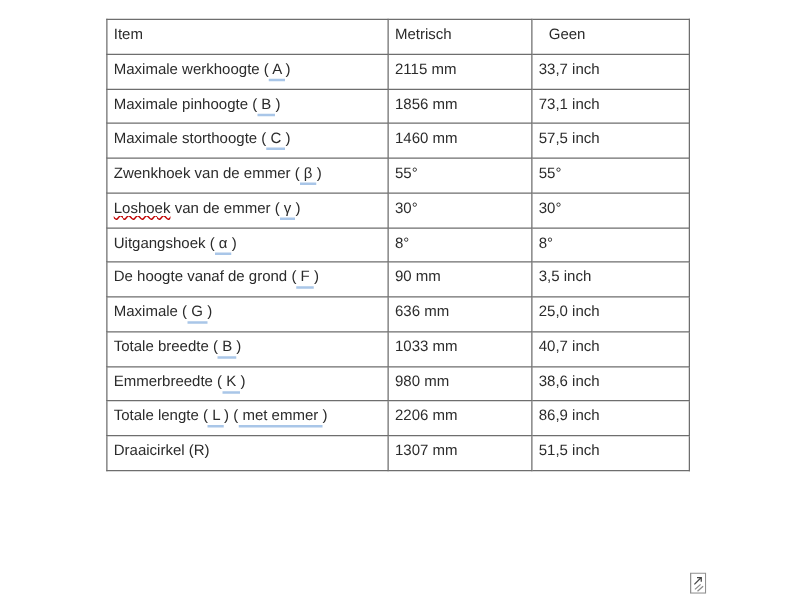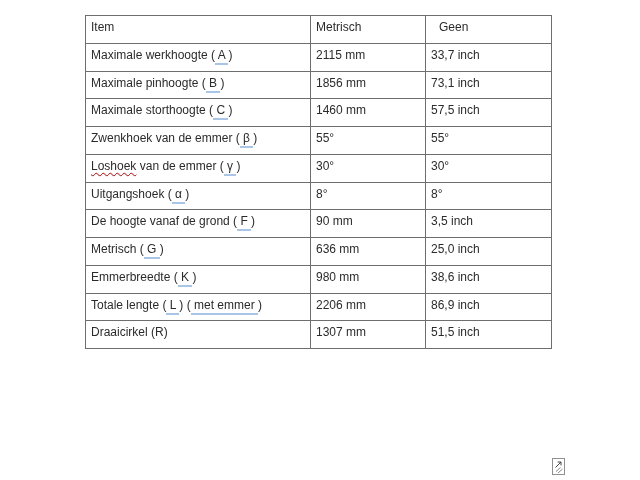--- a/index.html
+++ b/index.html
@@ -109,23 +109,28 @@
           <td data-name="item-cell"><span data-name="item-label-text">Uitgangshoek (</span><span class="u-blue" data-name="grammar-underline-text"> α </span><span data-name="item-label-text">)</span></td>
           <td data-name="metric-cell">8°</td>
           <td data-name="inch-cell">8°</td>
         </tr>
         <tr data-name="table-row">
           <td data-name="item-cell"><span data-name="item-label-text">De hoogte vanaf de grond (</span><span class="u-blue" data-name="grammar-underline-text"> F </span><span data-name="item-label-text">)</span></td>
           <td data-name="metric-cell">90 mm</td>
           <td data-name="inch-cell">3,5 inch</td>
         </tr>
         <tr data-name="table-row">
-          <td data-name="item-cell"><span data-name="item-label-text">Metrisch (</span><span class="u-blue" data-name="grammar-underline-text"> G </span><span data-name="item-label-text">)</span></td>
+          <td data-name="item-cell"><span data-name="item-label-text">Maximale (</span><span class="u-blue" data-name="grammar-underline-text"> G </span><span data-name="item-label-text">)</span></td>
           <td data-name="metric-cell">636 mm</td>
           <td data-name="inch-cell">25,0 inch</td>
+        </tr>
+        <tr data-name="table-row">
+          <td data-name="item-cell"><span data-name="item-label-text">Totale breedte (</span><span class="u-blue" data-name="grammar-underline-text"> B </span><span data-name="item-label-text">)</span></td>
+          <td data-name="metric-cell">1033 mm</td>
+          <td data-name="inch-cell">40,7 inch</td>
         </tr>
         <tr data-name="table-row">
           <td data-name="item-cell"><span data-name="item-label-text">Emmerbreedte (</span><span class="u-blue" data-name="grammar-underline-text"> K </span><span data-name="item-label-text">)</span></td>
           <td data-name="metric-cell">980 mm</td>
           <td data-name="inch-cell">38,6 inch</td>
         </tr>
         <tr data-name="table-row">
           <td data-name="item-cell"><span data-name="item-label-text">Totale lengte (</span><span class="u-blue" data-name="grammar-underline-text"> L </span><span data-name="item-label-text">) (</span><span class="u-blue" data-name="grammar-underline-text"> met emmer </span><span data-name="item-label-text">)</span></td>
           <td data-name="metric-cell">2206 mm</td>
           <td data-name="inch-cell">86,9 inch</td>

